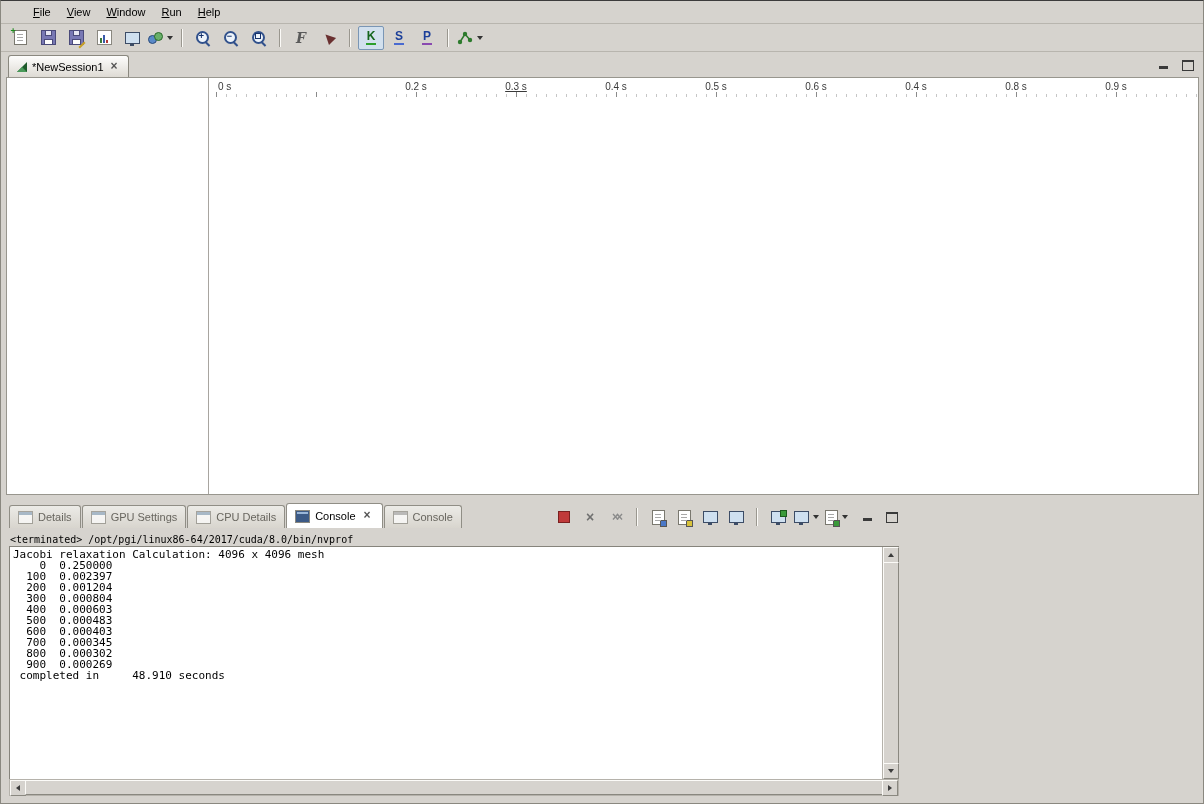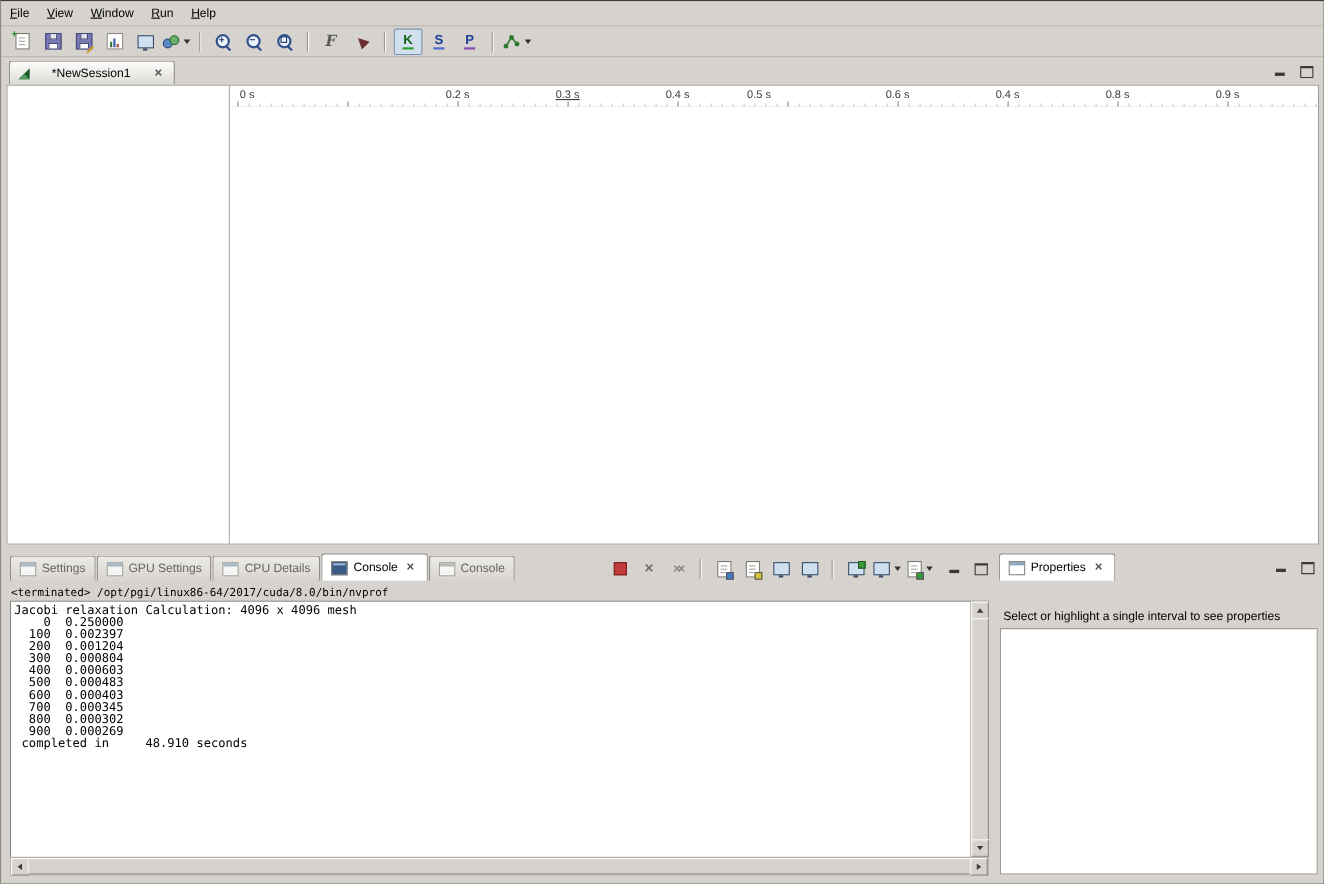--- a/index.html
+++ b/index.html
@@ -3,21 +3,21 @@
 <meta charset="utf-8">
 <style>
   html,body{margin:0;padding:0}
   body{width:1204px;height:804px;position:relative;overflow:hidden;background:#d6d3ce;
        font-family:"Liberation Sans",sans-serif;font-size:11px;color:#000;-webkit-font-smoothing:antialiased}
   .root{position:absolute;inset:0;border-top:1px solid #3c3c3c;border-left:1px solid #8a8880;
         border-right:1px solid #8a8880;border-bottom:1px solid #8a8880;background:#d6d3ce}
 
   
   .menubar{position:absolute;left:0;top:0;right:0;height:22px;display:flex;align-items:center;
-           padding-left:0;border-bottom:1px solid #b8b5ae}
+           padding-left:24px;border-bottom:1px solid #b8b5ae}
   .menu-item{padding:3px 8px;cursor:default}
   .menu-item u{text-underline-offset:1px}
 
   
   .toolbar{position:absolute;left:0;top:23px;right:0;height:27px;display:flex;align-items:center;
            padding-left:5px;border-bottom:1px solid #b8b5ae}
   .tbtn{height:22px;min-width:24px;display:flex;align-items:center;justify-content:center;
         margin:0 1px;position:relative;border:1px solid transparent;border-radius:2px;cursor:default}
   .tbtn.toggled{background:#d2e0ee;border:1px solid #7a96b5}
   .tsep{width:0;height:18px;margin:0 6px;border-left:1px solid #9a978f;border-right:1px solid #fbfaf7}
@@ -67,21 +67,21 @@
 
   
   .winbtns{display:flex;gap:12px;align-items:center}
   .wbtn{width:12px;height:10px;position:relative;cursor:pointer}
   .wbtn.min:before{content:"";position:absolute;left:1px;bottom:1px;width:9px;height:3px;background:#3a3a3a}
   .wbtn.max:before{content:"";position:absolute;left:0;top:0;width:10px;height:8px;border:1px solid #3a3a3a;border-top:2px solid #3a3a3a}
 
   
   .editor{position:absolute;left:5px;top:54px;width:1193px;height:442px}
   .etabrow{position:absolute;left:0;top:0;right:0;height:22px}
-  .etab{position:absolute;left:2px;top:0;height:22px;display:flex;align-items:center;gap:19px;padding:0 7px;
+  .etab{position:absolute;left:2px;top:0;height:22px;display:flex;align-items:center;gap:4px;padding:0 7px;
         background:linear-gradient(#fdfdfc,#dcd9d2);border:1px solid #8a887f;border-bottom:none;border-radius:3px 3px 0 0}
   .editor .winbtns{position:absolute;right:5px;top:5px}
   .close-x{width:11px;height:12px;position:relative;margin-left:2px;cursor:pointer}
   .close-x:before{content:"\00d7";position:absolute;left:1px;top:-1px;font-size:12px;line-height:12px;font-weight:bold;color:#555}
   .editor-content{position:absolute;left:0;top:22px;right:0;bottom:2px;background:#fff;border:1px solid #98968e}
   .tree-pane{position:absolute;left:0;top:0;width:201px;bottom:0;background:#fff}
   .divider{position:absolute;left:201px;top:0;width:1px;bottom:0;background:#a8a5a0;cursor:col-resize}
   .timeline{position:absolute;left:202px;right:0;top:0;bottom:0}
   .ruler{position:absolute;left:0;right:0;top:0;height:19px;border-bottom:1px solid #a8a5a0;background-color:#fff;
          background-image:linear-gradient(to right,#8a8a8a 1px,transparent 1px),
@@ -261,36 +261,36 @@
     <div class="editor-content">
       <div class="tree-pane"></div>
       <div class="divider"></div>
       <div class="timeline">
         <div class="ruler">
             <span class="tick-label first" style="left: 7px;">0 s</span>
             <span class="tick-label" style="left: 107px; margin-top: 24px;">0.1 s</span>
             <span class="tick-label" style="left: 207px;">0.2 s</span>
             <span class="tick-label" style="left: 307px; text-decoration: underline;">0.3 s</span>
             <span class="tick-label" style="left: 407px;">0.4 s</span>
-            <span class="tick-label" style="left: 481px;">0.5 s</span>
+            <span class="tick-label" style="left: 507px;">0.5 s</span>
             <span class="tick-label" style="left: 607px;">0.6 s</span>
             <span class="tick-label" style="left: 707px;">0.4 s</span>
             <span class="tick-label" style="left: 807px;">0.8 s</span>
             <span class="tick-label" style="left: 907px; text-align: right;">0.9 s</span>
           </div>
         <div class="timeline-canvas"></div>
       </div>
     </div>
   </div>
 
   <div class="console-panel">
     <div class="vtabs">
         <div class="vtab">
           <span class="vtab-ico analysis"></span>
-          <span>Settings</span>
+          <span>Details</span>
         </div>
         <div class="vtab">
           <span class="vtab-ico gpu-details"></span>
           <span>GPU Settings</span>
         </div>
         <div class="vtab">
           <span class="vtab-ico cpu-details"></span>
           <span>CPU Details</span>
         </div>
         <div class="vtab active">
@@ -366,29 +366,14 @@
       <div class="sb-btn left">
           <span class="tri left"></span>
         </div>
       <div class="sb-thumb"></div>
       <div class="sb-btn right">
           <span class="tri right"></span>
         </div>
     </div>
   </div>
 
-  <div class="props-panel">
-    <div class="vtabs">
-      <div class="vtab active">
-        <span class="vtab-ico"></span>
-        <span>Properties</span>
-        <span class="close-x"></span>
-      </div>
-    </div>
-    <div class="winbtns">
-      <span class="wbtn min"></span>
-      <span class="wbtn max"></span>
-    </div>
-    <div class="props-msg">Select or highlight a single interval to see properties</div>
-    <div class="props-box"></div>
-  </div>
 
 </div>
 
 </body></html>

